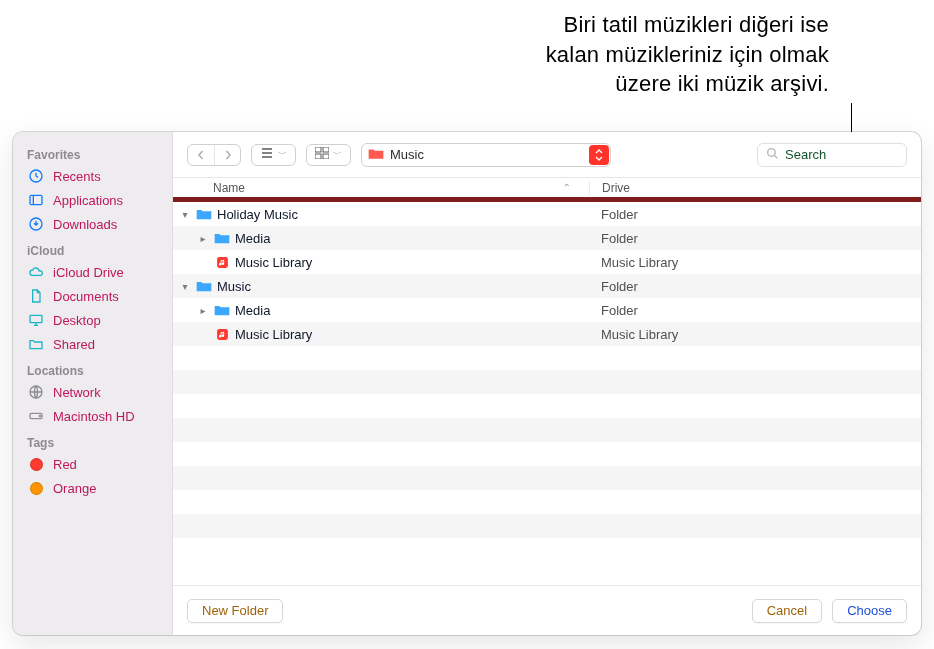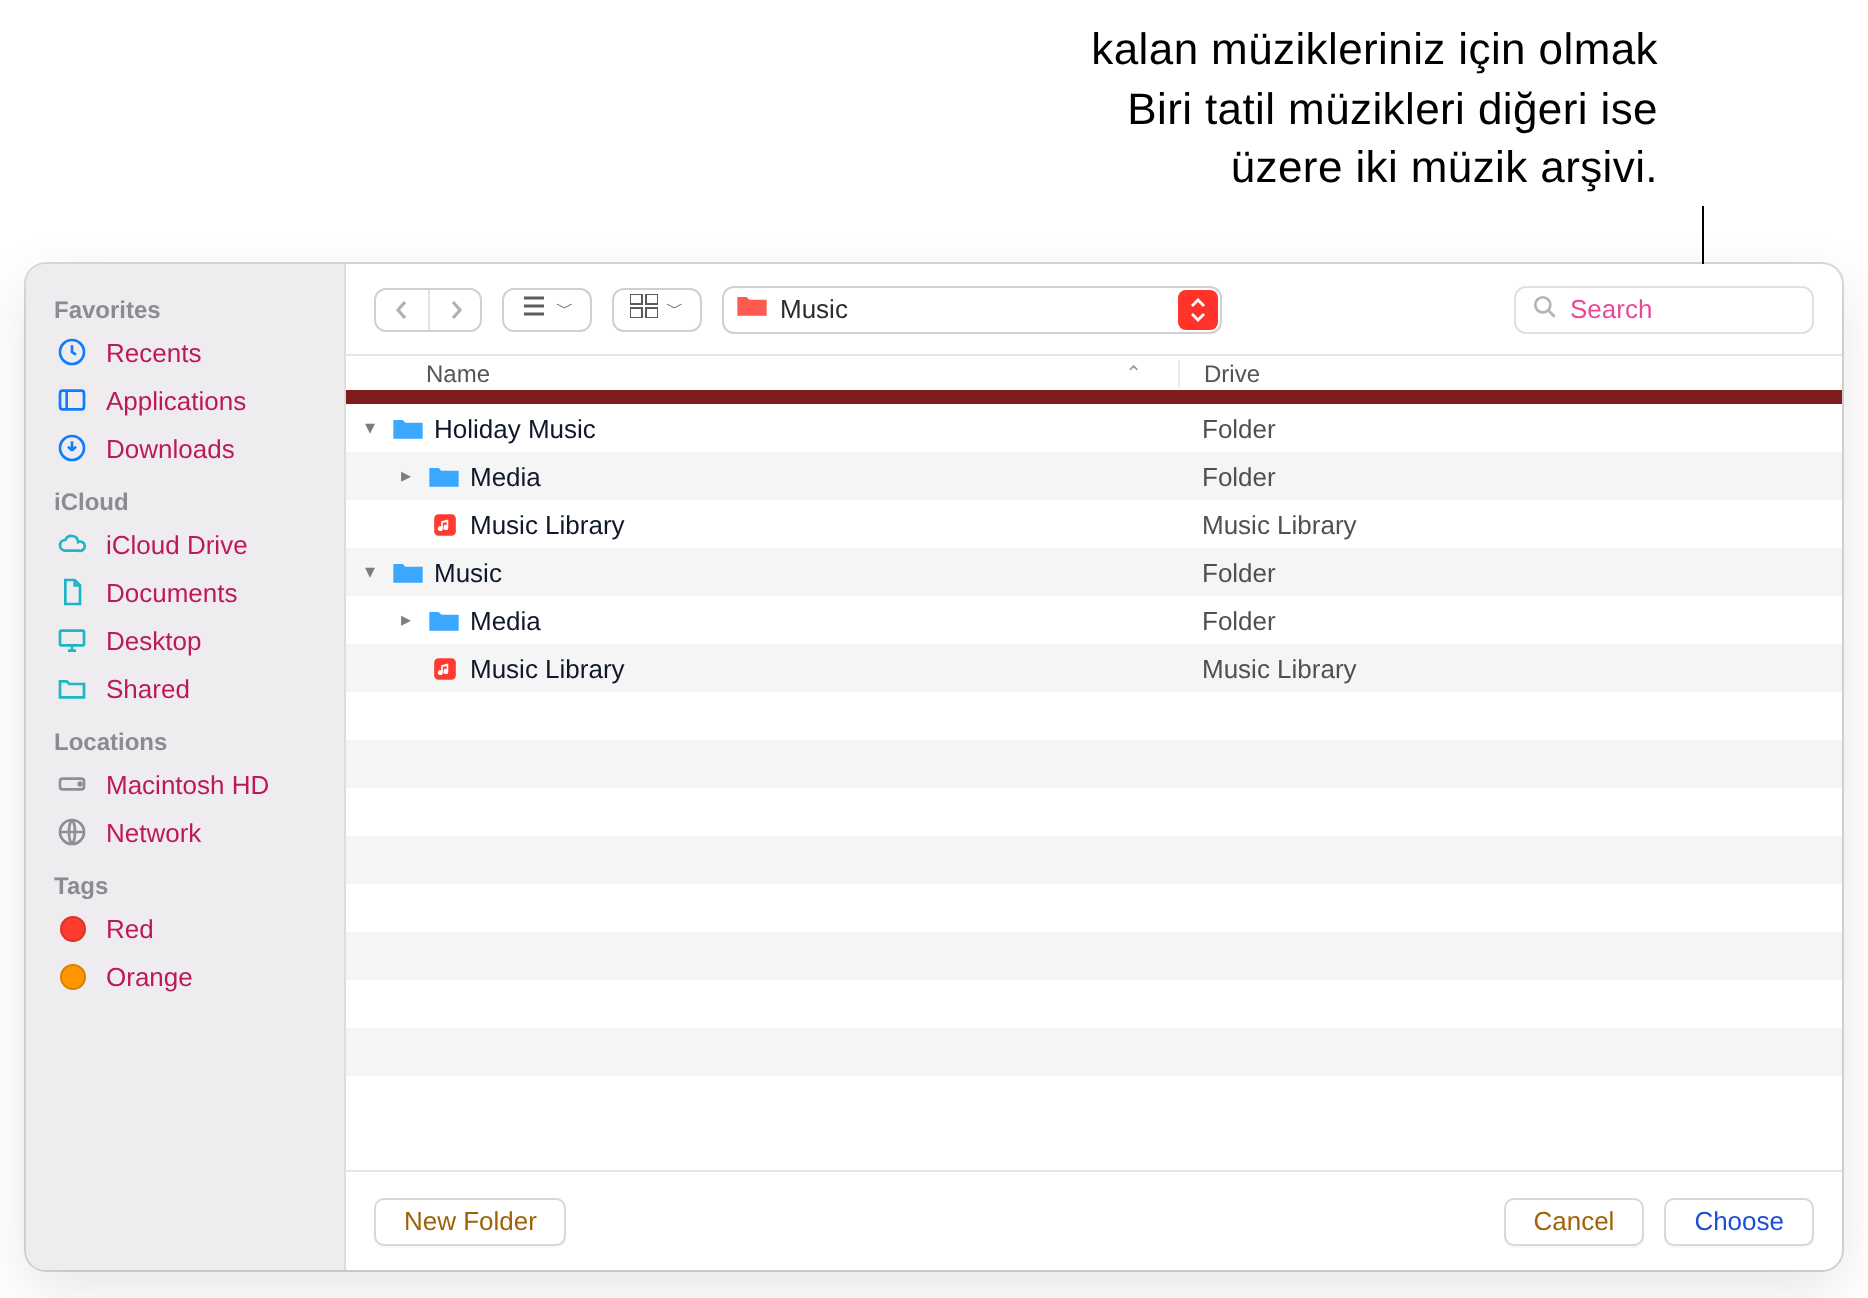--- a/index.html
+++ b/index.html
@@ -120,28 +120,28 @@
     border-radius: 4px;
     display: flex; align-items: center; justify-content: center;
     flex-direction: column;
   }
   .search {
     width: 150px; height: 24px;
     border: 1px solid #e0e0e0;
     border-radius: 6px;
     display: flex; align-items: center; gap: 6px;
     padding: 0 8px;
-    color: #ec4899;
+    color: #14532d;
     font-size: 13px;
   }
 
   .columns {
     display: flex;
     height: 24px;
-    border-bottom: 7px solid #7f1d1d;
+    border-bottom: 5px solid #7f1d1d;
     font-size: 12px;
     color: #555;
     align-items: center;
   }
   .col-name { flex: 0 0 416px; padding-left: 40px; display: flex; align-items: center; justify-content: space-between; padding-right: 18px; }
   .col-name .caret { color: #9b9b9b; font-size: 10px; }
   .col-kind { flex: 1; padding-left: 12px; border-left: 1px solid #eaeaea; }
 
   .filelist {
     flex: 1;
@@ -193,22 +193,22 @@
     box-shadow: 0 1px 0 rgba(0,0,0,0.03);
   }
   .btn.disabled { color: #1d4ed8; }
 
   
 </style>
 </head>
 <body>
 
 <div class="annotation">
+  <div>Biri tatil müzikleri diğeri ise</div>
   <div>kalan müzikleriniz için olmak</div>
-  <div>Biri tatil müzikleri diğeri ise</div>
   <div>üzere iki müzik arşivi.</div>
 </div>
 
 <div class="callout-line" style="left:851px; top:103px; width:1px; height:128px;"></div>
 <div class="callout-line" style="left:851px; top:230px; width:10px; height:1px;"></div>
 <div class="callout-line" style="left:860px; top:230px; width:1px; height:157px;"></div>
 <div class="callout-line" style="left:851px; top:386px; width:10px; height:1px;"></div>
 <div class="callout-line" style="left:838px; top:240px; width:14px; height:1px;"></div>
 <div class="callout-line" style="left:838px; top:240px; width:1px; height:60px;"></div>
 <div class="callout-line" style="left:838px; top:316px; width:1px; height:60px;"></div>
@@ -280,34 +280,34 @@
             <path d="M3 7h5l2 2h11v10H3z"></path>
           </svg>
       </span>
       <span>Shared</span>
     </div>
 
     <div class="sb-section-title">Locations</div>
     <div class="sb-item">
       <span class="sb-icon">
         <svg viewBox="0 0 24 24" fill="none" stroke="#8e8e93" stroke-width="2">
+            <circle cx="12" cy="12" r="9"></circle>
+            <path d="M3 12h18M12 3c3 3 3 15 0 18M12 3c-3 3-3 15 0 18"></path>
+          </svg>
+      </span>
+      <span>Network</span>
+    </div>
+    <div class="sb-item">
+      <span class="sb-icon">
+        <svg viewBox="0 0 24 24" fill="none" stroke="#8e8e93" stroke-width="2">
             <rect x="3" y="8" width="18" height="8" rx="2"></rect>
             <circle cx="18" cy="12" r="1" fill="#8e8e93"></circle>
           </svg>
       </span>
       <span>Macintosh HD</span>
-    </div>
-    <div class="sb-item">
-      <span class="sb-icon">
-        <svg viewBox="0 0 24 24" fill="none" stroke="#8e8e93" stroke-width="2">
-            <circle cx="12" cy="12" r="9"></circle>
-            <path d="M3 12h18M12 3c3 3 3 15 0 18M12 3c-3 3-3 15 0 18"></path>
-          </svg>
-      </span>
-      <span>Network</span>
     </div>
 
     <div class="sb-section-title">Tags</div>
     <div class="sb-item">
       <span class="sb-icon">
           <span class="tag-dot red-dot"></span>
         </span>
       <span>Red</span>
     </div>
     <div class="sb-item">

